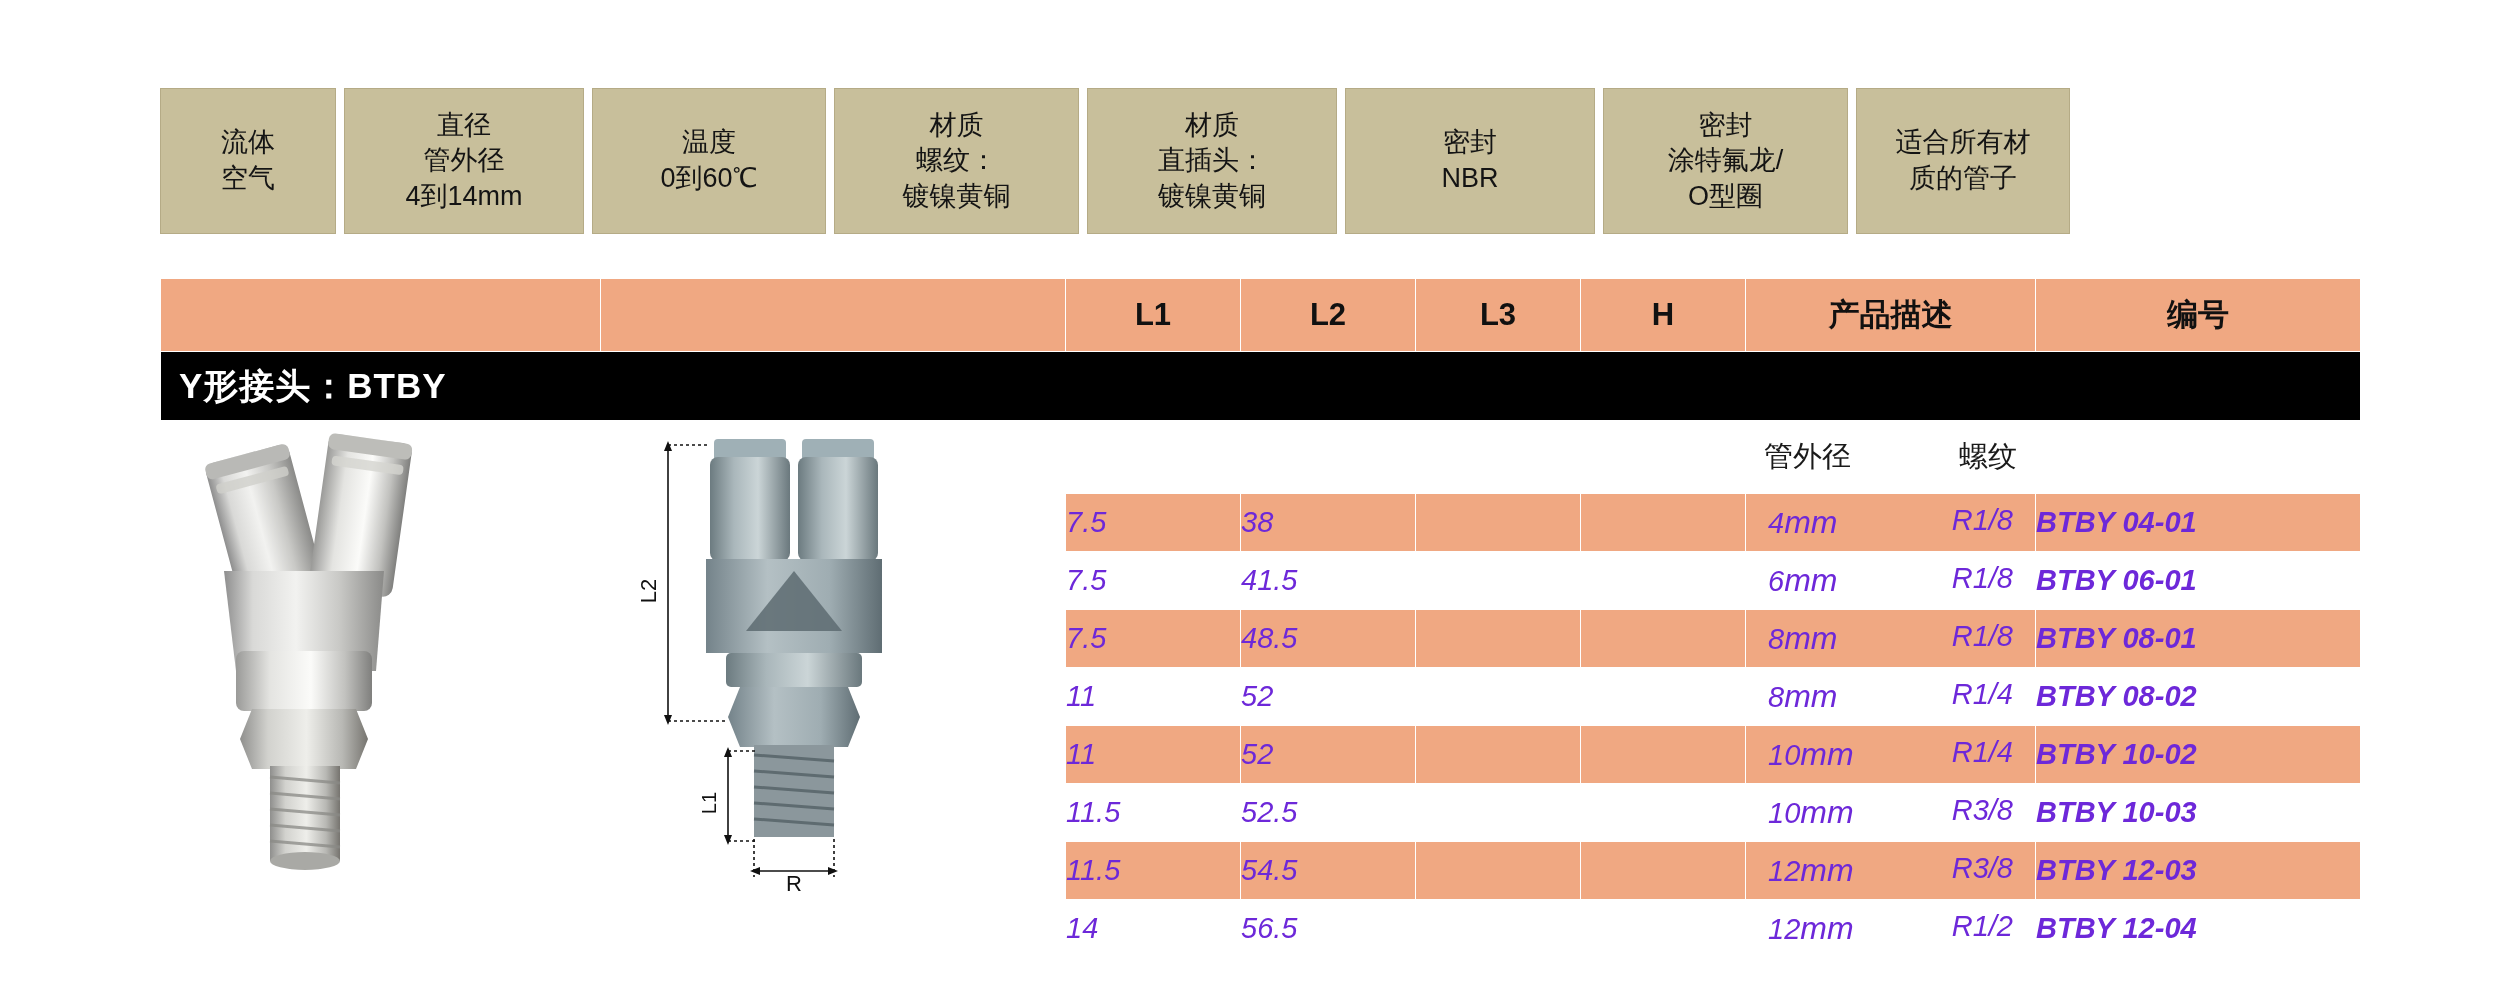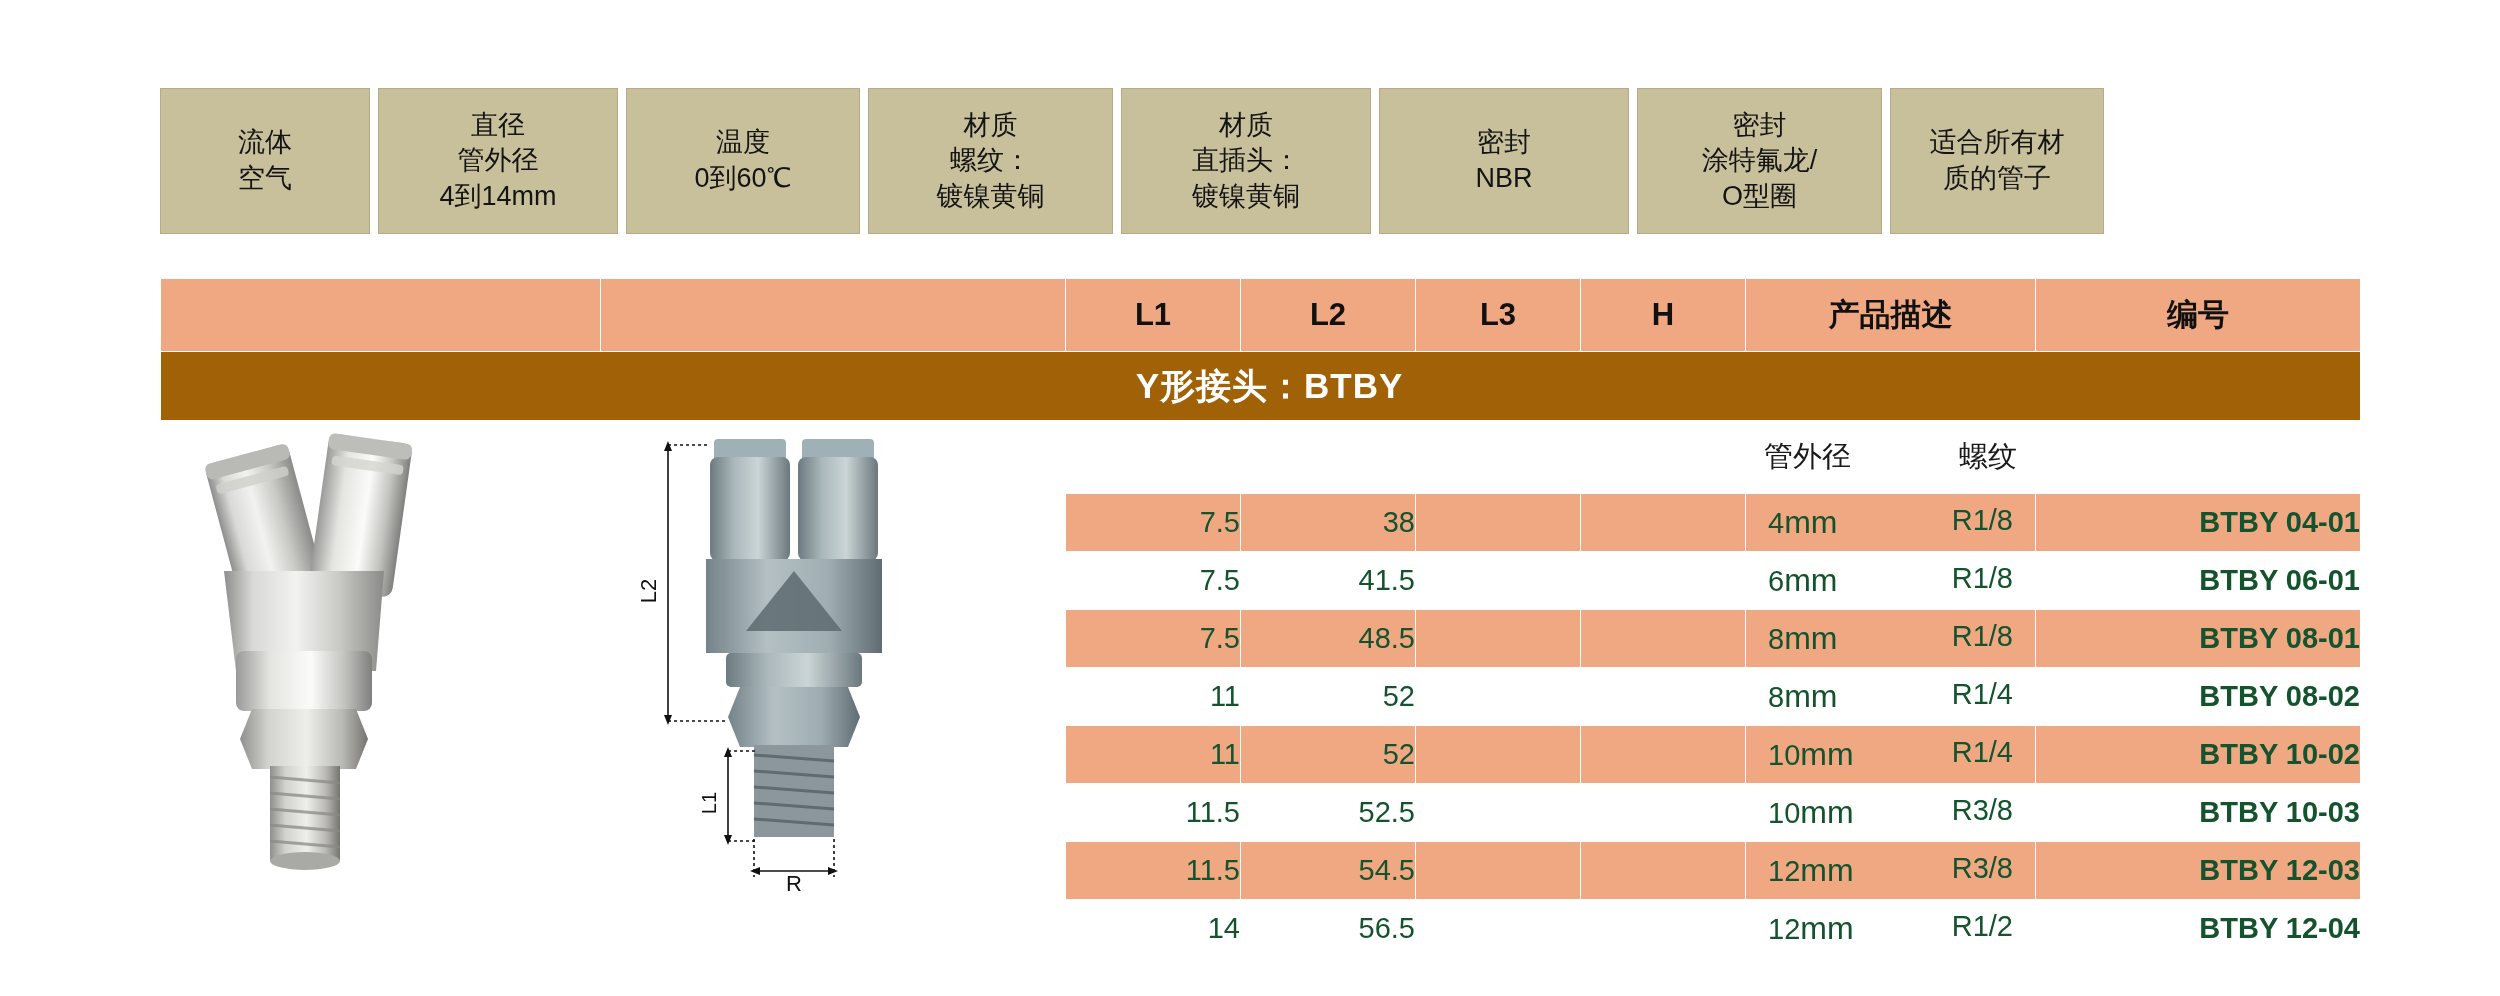--- a/index.html
+++ b/index.html
@@ -73,23 +73,22 @@
     text-align: center;
     font-size: 31px;
     font-weight: bold;
     color: #111;
   }
   .hdr-row td.blank {
     background: #f0a882;
   }
 
   .title-row td {
-    background: #a16207;
+    background: #000000;
     height: 68px;
-    text-align: center;
   }
   .title-row .title-text {
     color: #ffffff;
     font-size: 35px;
     font-weight: bold;
     padding-left: 18px;
     letter-spacing: 1px;
     white-space: nowrap;
   }
 
@@ -105,23 +104,24 @@
   .desc-sub-inner {
     display: flex;
     justify-content: space-between;
     padding: 0 18px;
     font-size: 29px;
     font-weight: normal;
   }
 
   .data-row td {
     height: 57px;
-    text-align: right;
+    text-align: left;
     font-size: 29px;
-    color: #14532d;
+    color: #6d28d9;
+    font-style: italic;
   }
   .data-row.odd td { background: #f0a882; }
   .data-row.even td { background: #ffffff; }
   .data-row td.code {
     font-weight: bold;
   }
   .desc-cell-inner {
     display: flex;
     justify-content: space-between;
     padding: 0 22px;
@@ -147,21 +147,21 @@
     position: relative;
     width: 100%;
     height: 100%;
     min-height: 500px;
   }
 </style>
 </head>
 <body>
 
 <div class="spec-strip">
-  <div class="spec-cell" style="width:210px">
+  <div class="spec-cell" style="width:176px">
     <div class="line">流体</div>
     <div class="line">空气</div>
   </div>
   <div class="spec-cell" style="width:240px">
     <div class="line">直径</div>
     <div class="line">管外径</div>
     <div class="line">4到14mm</div>
   </div>
   <div class="spec-cell" style="width:234px">
     <div class="line">温度</div>

